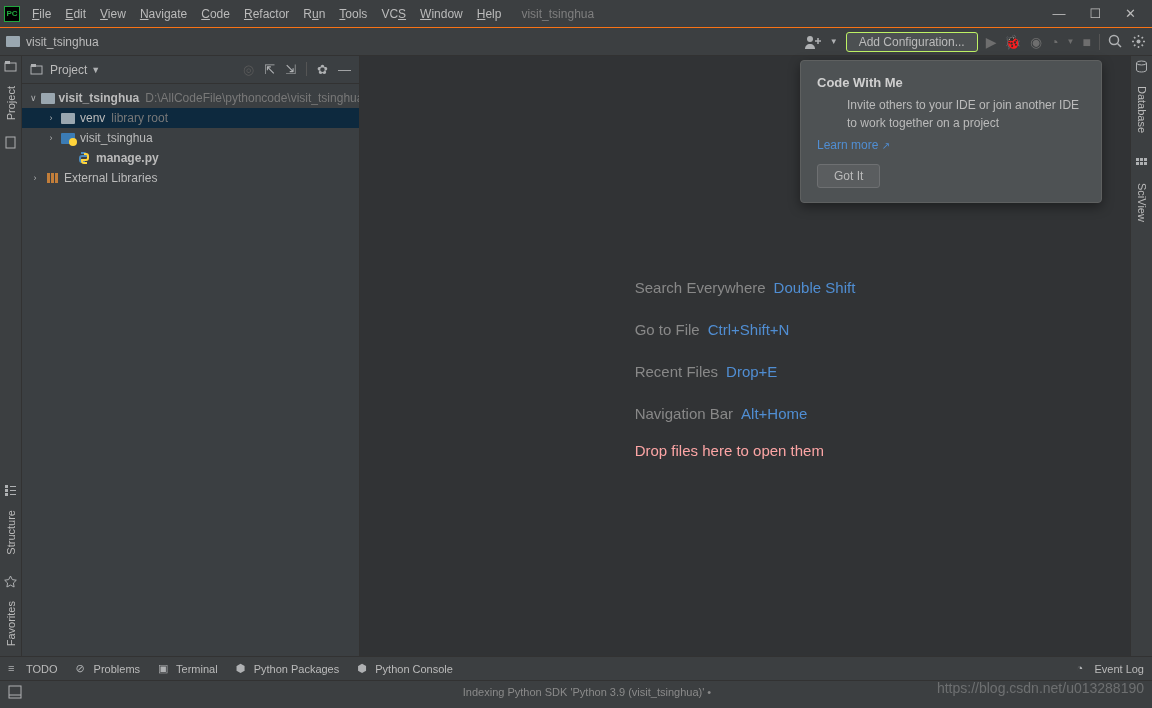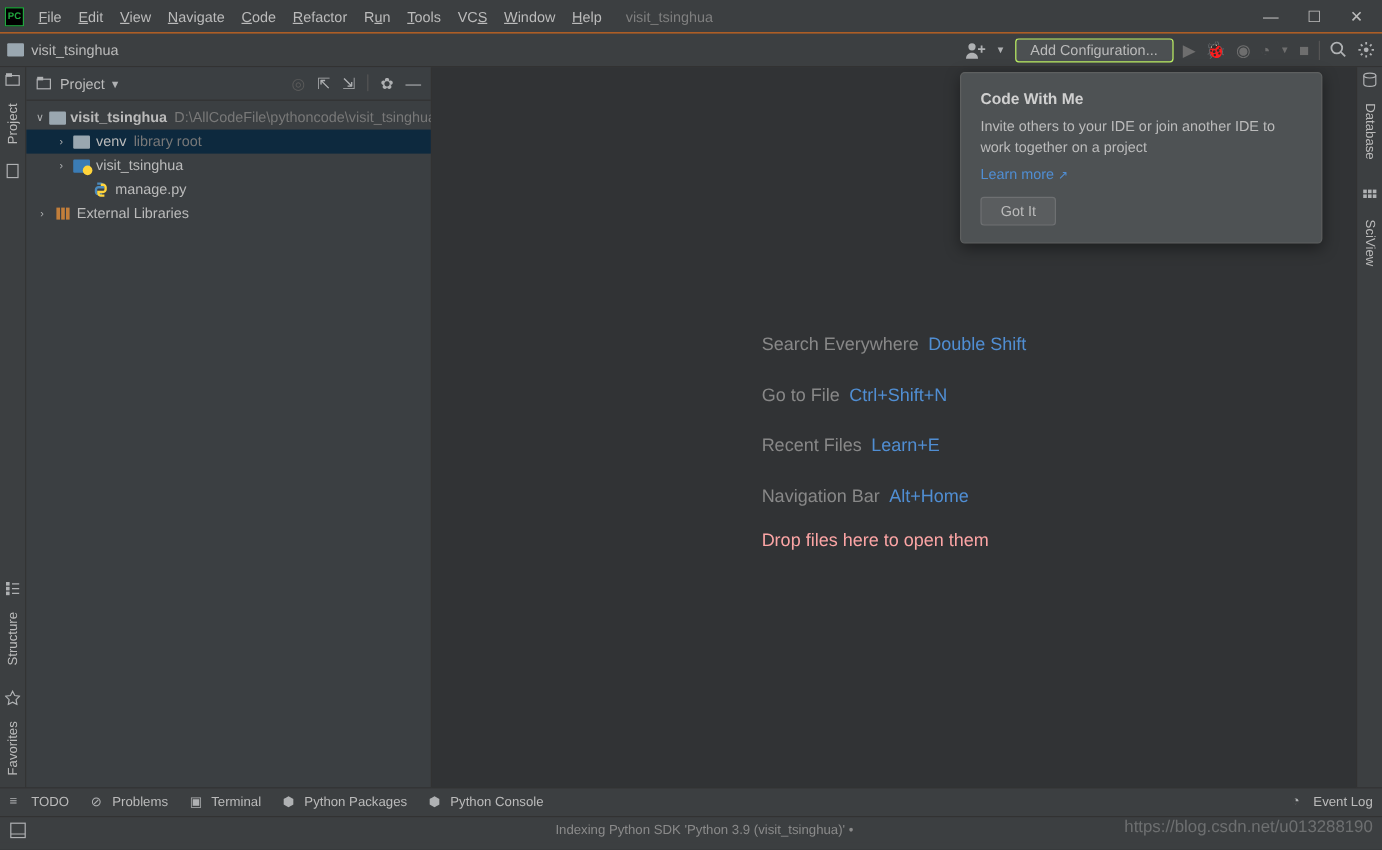--- a/index.html
+++ b/index.html
@@ -44,37 +44,37 @@
 .tree-icon { width: 16px; height: 13px; margin: 0 4px; display: inline-flex; align-items: center; justify-content: center; }
 .folder-icon { background: #9AA7B0; width: 14px; height: 11px; border-radius: 1px; }
 .folder-icon.py { background: #3b7cb5; position: relative; }
 .py-badge { position: absolute; right: -2px; bottom: -2px; width: 8px; height: 8px; background: #ffd43b; border-radius: 50%; }
 .lib-icon { color: #c27e3a; }
 .scratch-icon { color: #3b8686; }
 .tree-label { color: #bbbbbb; }
 .tree-label.bold { font-weight: bold; }
 .tree-hint { color: #787878; margin-left: 6px; }
 .tree-row.ind1 { padding-left: 24px; }
-.tree-row.ind2 { padding-left: 40px; }
+.tree-row.ind2 { padding-left: 40px; font-weight: bold; }
 
 .editor-area { flex: 1; background: #313335; position: relative; display: flex; align-items: center; justify-content: center; }
 .hints { text-align: left; }
 .hint-row { font-size: 15px; color: #888888; margin-bottom: 20px; margin-top: 25px; }
 .hint-shortcut { color: #508ed3; margin-left: 8px; }
 .drop-hint { font-size: 15px; color: #fca5a5; }
 
 .right-gutter { width: 22px; background: #3c3f41; border-left: 1px solid #323232; display: flex; flex-direction: column; align-items: center; padding-top: 4px; gap: 6px; }
 .rgut-icon { width: 14px; height: 14px; color: #afb1b3; }
 .rgut-tab { writing-mode: vertical-rl; font-size: 11px; color: #bbbbbb; padding: 6px 2px; cursor: pointer; }
 
 .left-gutter-bottom { position: absolute; left: 0; bottom: 0; width: 22px; display: flex; flex-direction: column; align-items: center; gap: 6px; padding-bottom: 4px; }
 
 .popup { position: absolute; top: 4px; right: 28px; width: 302px; background: #4e5254; border: 1px solid #5e6060; border-radius: 4px; padding: 14px 16px; box-shadow: 0 4px 12px rgba(0,0,0,0.4); z-index: 10; }
 .popup-title { font-weight: bold; color: #d0d0d0; font-size: 13px; margin-bottom: 6px; }
-.popup-text { color: #bbbbbb; font-size: 12px; line-height: 1.5; margin-bottom: 6px; }
+.popup-text { color: #bbbbbb; font-size: 12px; line-height: 1.5; margin-bottom: 6px; margin-left: 30px; }
 .popup-link { color: #508ed3; font-size: 12px; cursor: pointer; }
 .popup-link-arrow { font-size: 10px; }
 .popup-btn { margin-top: 12px; background: #5a5d5f; border: 1px solid #6e7072; color: #bbbbbb; padding: 4px 16px; border-radius: 3px; font-size: 12px; cursor: pointer; }
 
 .bottom-tabs { height: 24px; background: #3c3f41; border-top: 1px solid #323232; display: flex; align-items: center; padding: 0 8px; gap: 18px; }
 .btab { display: flex; align-items: center; gap: 5px; font-size: 11px; color: #bbbbbb; cursor: pointer; }
 .btab-icon { width: 13px; height: 13px; color: #afb1b3; }
 .event-log { margin-left: auto; }
 
 .status-bar { height: 22px; background: #3c3f41; border-top: 1px solid #323232; display: flex; align-items: center; padding: 0 8px; font-size: 11px; color: #8a8a8a; }
@@ -248,21 +248,21 @@
         </span>
         <span class="tree-label">External Libraries</span>
       </div>
     </div>
   </div>
 
   <div class="editor-area">
     <div class="hints">
       <div class="hint-row"><span>Search Everywhere</span><span class="hint-shortcut">Double Shift</span></div>
       <div class="hint-row"><span>Go to File</span><span class="hint-shortcut">Ctrl+Shift+N</span></div>
-      <div class="hint-row"><span>Recent Files</span><span class="hint-shortcut">Learn+E</span></div>
+      <div class="hint-row"><span>Recent Files</span><span class="hint-shortcut">Drop+E</span></div>
       <div class="hint-row"><span>Navigation Bar</span><span class="hint-shortcut">Alt+Home</span></div>
       <div class="drop-hint">Drop files here to open them</div>
     </div>
 
     <div class="popup">
       <div class="popup-title">Code With Me</div>
       <div class="popup-text">Invite others to your IDE or join another IDE to work together on a project</div>
       <span class="popup-link"><span>Learn more</span> <span class="popup-link-arrow">↗</span></span>
       <div><button class="popup-btn">Got It</button></div>
     </div>

